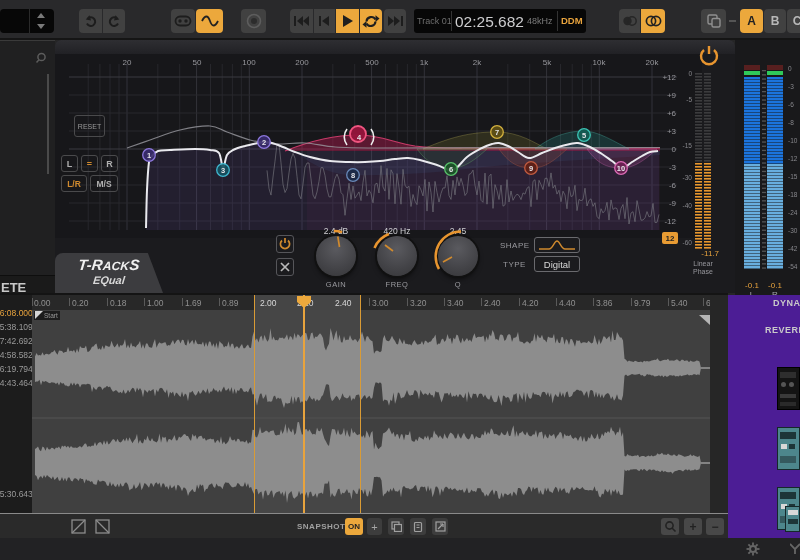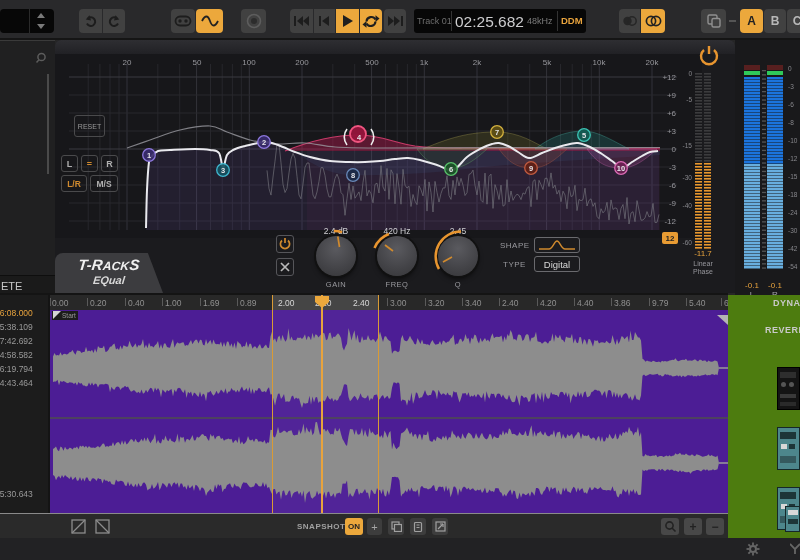--- a/index.html
+++ b/index.html
@@ -14,23 +14,23 @@
 .tk{font-size:6.5px;fill:#87878c;font-family:"Liberation Sans",sans-serif}
 .tk2{font-size:8px;fill:#a8a8ad;font-family:"Liberation Sans",sans-serif}
 .org{fill:#e8a33d}
 .bnum{font-size:7.5px;fill:#e6e6ea;font-family:"Liberation Sans",sans-serif;font-weight:bold}
 
 #sidebar{left:0;top:40px;width:55px;height:255px;background:#202021;border-top:1px solid #3a3a3a}
 #eqpanel{left:55px;top:40px;width:680px;height:253px;background:#1b1b1e;border-radius:6px 6px 0 0}
 #eqtop{left:0;top:0;width:680px;height:14px;background:linear-gradient(#2e2e32,#212125);border-radius:6px 6px 0 0}
 #meterpanel{left:735px;top:40px;width:65px;height:255px;background:#19191b;overflow:visible}
 #leftlist{left:0;top:295px;width:50px;height:218px;background:#1c1c1c;border-right:2px solid #141414}
-#wavearea{left:50px;top:295px;width:678px;height:218px;background:#4c1d95;overflow:hidden}
+#wavearea{left:32px;top:295px;width:678px;height:218px;background:#404040;overflow:hidden}
 #ruler{position:absolute;left:0;top:0;width:678px;height:15px;background:#282828}
-#rightpanel{left:728px;top:295px;width:72px;height:243px;background:#4d7c0f}
+#rightpanel{left:728px;top:295px;width:72px;height:243px;background:#4c1d95}
 #bottombar{left:0;top:513px;width:728px;height:25px;background:#2a2a2a;border-top:1.5px solid #8a8a8a}
 #bottomstrip{left:0;top:538px;width:800px;height:22px;background:#222224}
 .bbtn{position:absolute;top:4px;height:17px;background:#3d3d3d;border-radius:3px;display:flex;align-items:center;justify-content:center;color:#a5a5a5}
 .knob{position:absolute;width:40px;height:40px;border-radius:50%;background:radial-gradient(circle at 50% 32%,#5a5a5f,#434347 60%,#353538);box-shadow:0 0 0 2px #111,0 3px 5px rgba(0,0,0,.6)}
 .kval{position:absolute;font-size:8.5px;color:#cfcfd2;text-align:center;width:60px}
 .klab{position:absolute;font-size:7.5px;color:#9a9a9f;text-align:center;width:60px;letter-spacing:.5px}
 .selline{position:absolute;top:0;width:1px;height:218px;background:#d99b35}
 .rlab{position:absolute;top:3px;font-size:8.5px;color:#909090}
 .rlab.in{color:#d8d8d8}
 .ll{position:absolute;left:-5px;width:52px;font-size:8.5px;color:#9a9a9a;white-space:nowrap}
@@ -144,21 +144,21 @@
   <div class="tbtn" style="left:787px;width:20px;color:#b8b8b8;font-weight:bold;font-size:12px">C</div>
 </div>
 
 <div class="abs" id="sidebar">
   <svg class="abs" style="left:34px;top:10px" width="14" height="14" viewBox="0 0 14 14">
         <circle cx="7.5" cy="6" r="3.6" fill="none" stroke="#5c5c5c" stroke-width="1.5"></circle>
         <line x1="4.8" y1="9" x2="2.5" y2="11.5" stroke="#5c5c5c" stroke-width="1.5"></line>
       </svg>
   <div class="abs" style="left:47px;top:33px;width:2px;height:100px;background:#4a4a4a"></div>
   <div class="abs" style="left:0;top:234px;width:55px;height:20px;background:#1a1a1a;border-top:1px solid #0e0e0e"></div>
-  <div class="abs" style="left:1px;top:239px;font-size:11px;color:#c8c8c8;font-weight:normal">ETE</div>
+  <div class="abs" style="left:1px;top:239px;font-size:13px;color:#c8c8c8;font-weight:bold">ETE</div>
 </div>
 
 <div class="abs" id="eqpanel">
   <div class="abs" id="eqtop"></div>
   <svg id="eqg" width="680" height="253" viewBox="0 0 680 253">
 <rect x="0" y="12" width="647" height="186" fill="#17171a"></rect>
 <line x1="33.2" y1="24" x2="33.2" y2="190" stroke="#27272c" stroke-width="1"></line>
         <line x1="44.9" y1="24" x2="44.9" y2="190" stroke="#27272c" stroke-width="1"></line>
         <line x1="55.0" y1="24" x2="55.0" y2="190" stroke="#27272c" stroke-width="1"></line>
         <line x1="64.0" y1="24" x2="64.0" y2="190" stroke="#27272c" stroke-width="1"></line>
@@ -441,21 +441,21 @@
   <div class="abs" style="left:445px;top:201px;font-size:8px;color:#9a9a9f;letter-spacing:.5px">SHAPE</div>
   <div class="abs" style="left:479px;top:197px;width:46px;height:16px;border:1px solid #6a6a6e;border-radius:3px">
     <svg width="44" height="14" viewBox="0 0 44 14">
           <path d="M4,11 L14,11 C18,11 19,3 22,3 C25,3 26,11 30,11 L40,11" fill="none" stroke="#d08a2e" stroke-width="1.4"></path>
         </svg>
   </div>
   <div class="abs" style="left:448px;top:220px;font-size:8px;color:#9a9a9f;letter-spacing:.5px">TYPE</div>
   <div class="abs" style="left:479px;top:216px;width:46px;height:16px;border:1px solid #6a6a6e;border-radius:3px;color:#d8d8d8;font-size:9.5px;text-align:center;line-height:15px">Digital</div>
 
   
-  <div class="abs" style="left:632px;top:209px;width:32px;text-align:center;font-size:8px;color:#e8a33d">-11.7</div>
+  <div class="abs" style="left:632px;top:209px;width:32px;text-align:right;font-size:8px;color:#e8a33d">-11.7</div>
   <div class="abs" style="left:632px;top:220px;width:32px;text-align:center;font-size:7px;color:#97979c;line-height:8px">Linear<br>Phase</div>
 
   
   <div class="abs" style="left:0;top:213px;width:108px;height:40px;background:#3c3c3f;border-radius:8px 0 0 0;clip-path:polygon(0 0,86% 0,100% 100%,0 100%)"></div>
   <div class="abs" style="left:8px;top:216px;width:92px;text-align:center;font-style:italic;font-weight:bold;color:#f0f0f0;font-size:15px;letter-spacing:.2px;transform:skewX(-6deg)">T-R<span style="font-size:12px">ACK</span>S</div>
   <div class="abs" style="left:8px;top:234px;width:92px;text-align:center;font-style:italic;font-weight:bold;color:#d8d8d8;font-size:11px;transform:skewX(-6deg)">EQual</div>
 </div>
 
 <div class="abs" id="meterpanel"><svg width="65" height="260" viewBox="0 0 65 260">
 <rect x="9" y="25" width="16" height="5" fill="#571f1f"></rect>
@@ -687,21 +687,21 @@
         <rect x="487" y="3" width="1" height="8" fill="#5a5a5a"></rect>
         <rect x="524" y="3" width="1" height="8" fill="#5a5a5a"></rect>
         <rect x="561" y="3" width="1" height="8" fill="#5a5a5a"></rect>
         <rect x="599" y="3" width="1" height="8" fill="#5a5a5a"></rect>
         <rect x="636" y="3" width="1" height="8" fill="#5a5a5a"></rect>
         <rect x="671" y="3" width="1" height="8" fill="#5a5a5a"></rect>
       </svg>
   <div class="abs" style="left:222px;top:0;width:106px;height:15px;background:#454545"></div>
   <span class="rlab" style="left:2px">0.00</span>
       <span class="rlab" style="left:40px">0.20</span>
-      <span class="rlab" style="left:78px">0.40</span>
+      <span class="rlab" style="left:78px">0.18</span>
       <span class="rlab" style="left:115px">1.00</span>
       <span class="rlab" style="left:153px">1.69</span>
       <span class="rlab" style="left:190px">0.89</span>
       <span class="rlab in" style="left:228px">2.00</span>
       <span class="rlab in" style="left:265px">2.20</span>
       <span class="rlab in" style="left:303px">2.40</span>
       <span class="rlab" style="left:340px">3.00</span>
       <span class="rlab" style="left:378px">3.20</span>
       <span class="rlab" style="left:415px">3.40</span>
       <span class="rlab" style="left:452px">2.40</span>

